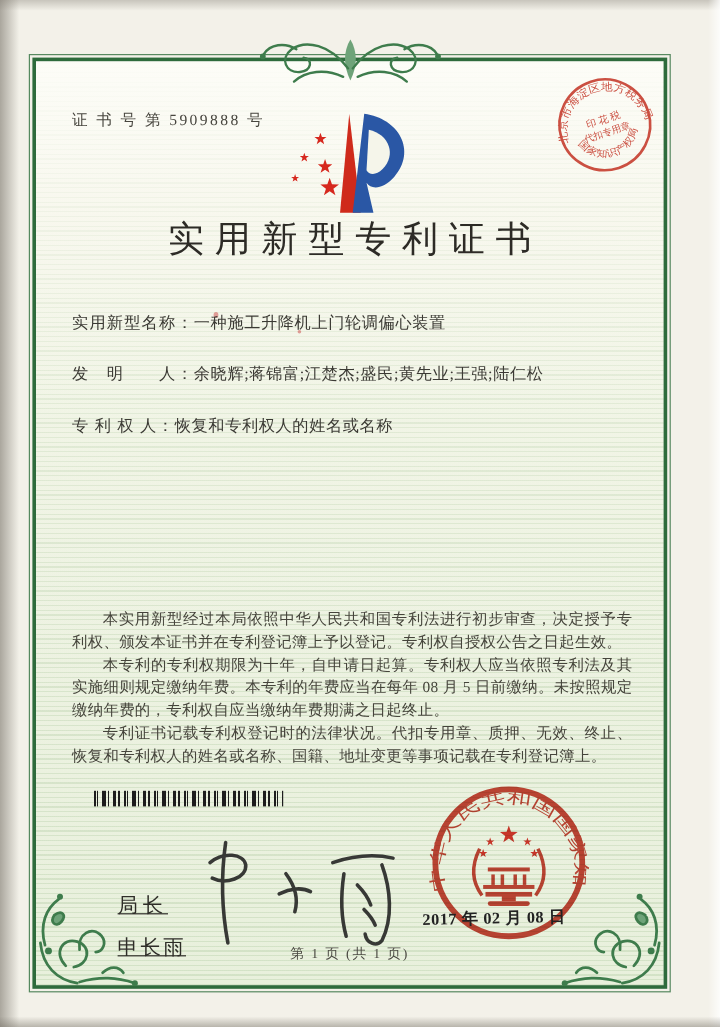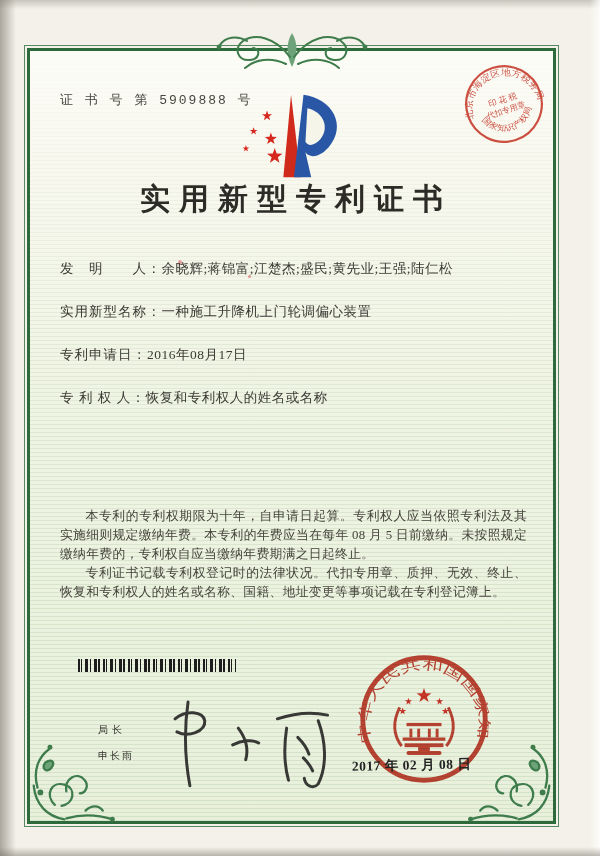--- a/index.html
+++ b/index.html
@@ -26,45 +26,45 @@
     background:
       linear-gradient(180deg,rgba(253,253,248,.95) 0%,rgba(251,250,242,.62) 16%,rgba(243,248,233,.28) 38%,rgba(236,244,224,.06) 68%,rgba(236,244,224,0) 100%),
       repeating-linear-gradient(0deg,rgba(128,172,112,.20) 0px,rgba(128,172,112,.20) 1px,rgba(255,255,255,0) 1px,rgba(255,255,255,0) 4px),
       linear-gradient(180deg,#f5f5ea,#e8f0dc);
   }
   .ornament{position:absolute;pointer-events:none;}
   .orn-top{left:50%;top:-26px;transform:translateX(-50%);}
   .orn-bl{left:-4px;bottom:-5px;}
   .orn-br{right:-4px;bottom:-5px;transform:scaleX(-1);}
 
-  .cert-number{position:absolute;left:30px;top:40px;font-size:13px;letter-spacing:2px;color:#48463f;font-family:Liberation Mono, monospace;}
+  .cert-number{position:absolute;left:30px;top:40px;font-size:13px;letter-spacing:2px;color:#48463f;}
   .logo{position:absolute;left:50%;top:38px;transform:translateX(-50%);}
   .tax-seal{position:absolute;left:432px;top:11px;opacity:.88;}
   .title{position:absolute;left:0;top:128px;width:100%;text-align:center;
-    font-size:30px;font-weight:700;letter-spacing:9px;text-indent:9px;color:#2d2b26;}
+    font-size:30px;font-weight:400;letter-spacing:9px;text-indent:9px;color:#2d2b26;}
 
   .fields{position:absolute;left:30px;top:208px;right:26px;}
   .field{font-size:13.5px;color:#3b3a34;line-height:20px;margin-bottom:23px;white-space:nowrap;}
   .flabel{letter-spacing:1px;}
   .fvalue{letter-spacing:.5px;}
 
   .paras{position:absolute;left:30px;right:26px;top:456px;}
   .paras p{margin:0;font-size:12.8px;line-height:19px;color:#45443b;
     text-align:justify;text-indent:2em;letter-spacing:.3px;}
 
   .barcode{position:absolute;left:48px;top:608px;width:158px;height:13px;
     background-image:repeating-linear-gradient(90deg,
       #1d1d1d 0 2px,transparent 2px 3px,
       #1d1d1d 3px 4px,transparent 4px 7px,
       #1d1d1d 7px 10px,transparent 10px 12px,
       #1d1d1d 12px 13px,transparent 13px 16px,
       #1d1d1d 16px 19px,transparent 19px 20px,
       #1d1d1d 20px 22px,transparent 22px 25px);}
 
-  .sig-block{position:absolute;left:68px;top:672px;font-size:10px;color:#2e2d28;}
+  .sig-block{position:absolute;left:68px;top:692px;font-size:17px;color:#2e2d28;text-decoration:underline;}
   .sig-block .post{letter-spacing:4px;margin-bottom:12px;}
   .sig-block .name{letter-spacing:2px;}
   .sig-script{position:absolute;left:132px;top:636px;}
 
   .official-seal{position:absolute;left:326px;top:600px;mix-blend-mode:multiply;opacity:.93;}
   .seal-date{position:absolute;left:322px;top:705px;width:170px;font-size:13.5px;font-weight:600;
     color:#222;letter-spacing:.5px;transform:rotate(-1.2deg);white-space:nowrap;}
 
   .footer{position:absolute;left:0;top:736px;width:100%;text-align:center;
     font-size:11.5px;letter-spacing:1.5px;color:#4a4942;}
@@ -158,27 +158,27 @@
     <polygon points="63,6 73,92 55,92" fill="#cf2a1b"></polygon>
     <path d="M 76,6 C 106,10 122,38 102,61 C 92,72 82,72 78,66 L 84,92 L 66,92 Z" fill="#2a57a5"></path>
     <path d="M 80,20 C 98,24 104,42 92,54 C 86,60 80,59 78,55 Z" fill="#f5f5ea"></path>
   </svg>
 
   <div class="title">实用新型专利证书</div>
   <div class="speck speck1"></div>
   <div class="speck speck2"></div>
 
   <div class="fields">
+    <div class="field"><span class="flabel">实用新型名称：</span><span class="fvalue">一种施工升降机上门轮调偏心装置</span></div>
     <div class="field"><span class="flabel">发　明　　人：</span><span class="fvalue">余晓辉;蒋锦富;江楚杰;盛民;黄先业;王强;陆仁松</span></div>
-    <div class="field"><span class="flabel">实用新型名称：</span><span class="fvalue">一种施工升降机上门轮调偏心装置</span></div>
-    <div class="field"><span class="flabel">专利申请日：</span><span class="fvalue">2016年08月17日</span></div>
     <div class="field"><span class="flabel">专 利 权 人：</span><span class="fvalue">恢复和专利权人的姓名或名称</span></div>
   </div>
 
   <div class="paras">
+    <p>本实用新型经过本局依照中华人民共和国专利法进行初步审查，决定授予专利权、颁发本证书并在专利登记簿上予以登记。专利权自授权公告之日起生效。</p>
     <p>本专利的专利权期限为十年，自申请日起算。专利权人应当依照专利法及其实施细则规定缴纳年费。本专利的年费应当在每年 08 月 5 日前缴纳。未按照规定缴纳年费的，专利权自应当缴纳年费期满之日起终止。</p>
     <p>专利证书记载专利权登记时的法律状况。代扣专用章、质押、无效、终止、恢复和专利权人的姓名或名称、国籍、地址变更等事项记载在专利登记簿上。</p>
   </div>
 
   <div class="barcode"></div>
 
   <div class="sig-block">
     <div class="post">局长</div>
     <div class="name">申长雨</div>
   </div>
@@ -221,15 +221,16 @@
         <rect x="82" y="80" width="3" height="9"></rect>
         <rect x="48" y="89" width="44" height="3.4"></rect>
         <rect x="50" y="95" width="40" height="4"></rect>
         <rect x="64" y="96" width="12" height="7"></rect>
         <rect x="52" y="103" width="36" height="4" rx="2"></rect>
       </g>
     </g>
   </svg>
   <div class="seal-date">2017 年 02 月 08 日</div>
 
+  <div class="footer">第 1 页 (共 1 页)</div>
 </div>
 
 <div class="shade-bottom"></div>
 
 </body></html>

